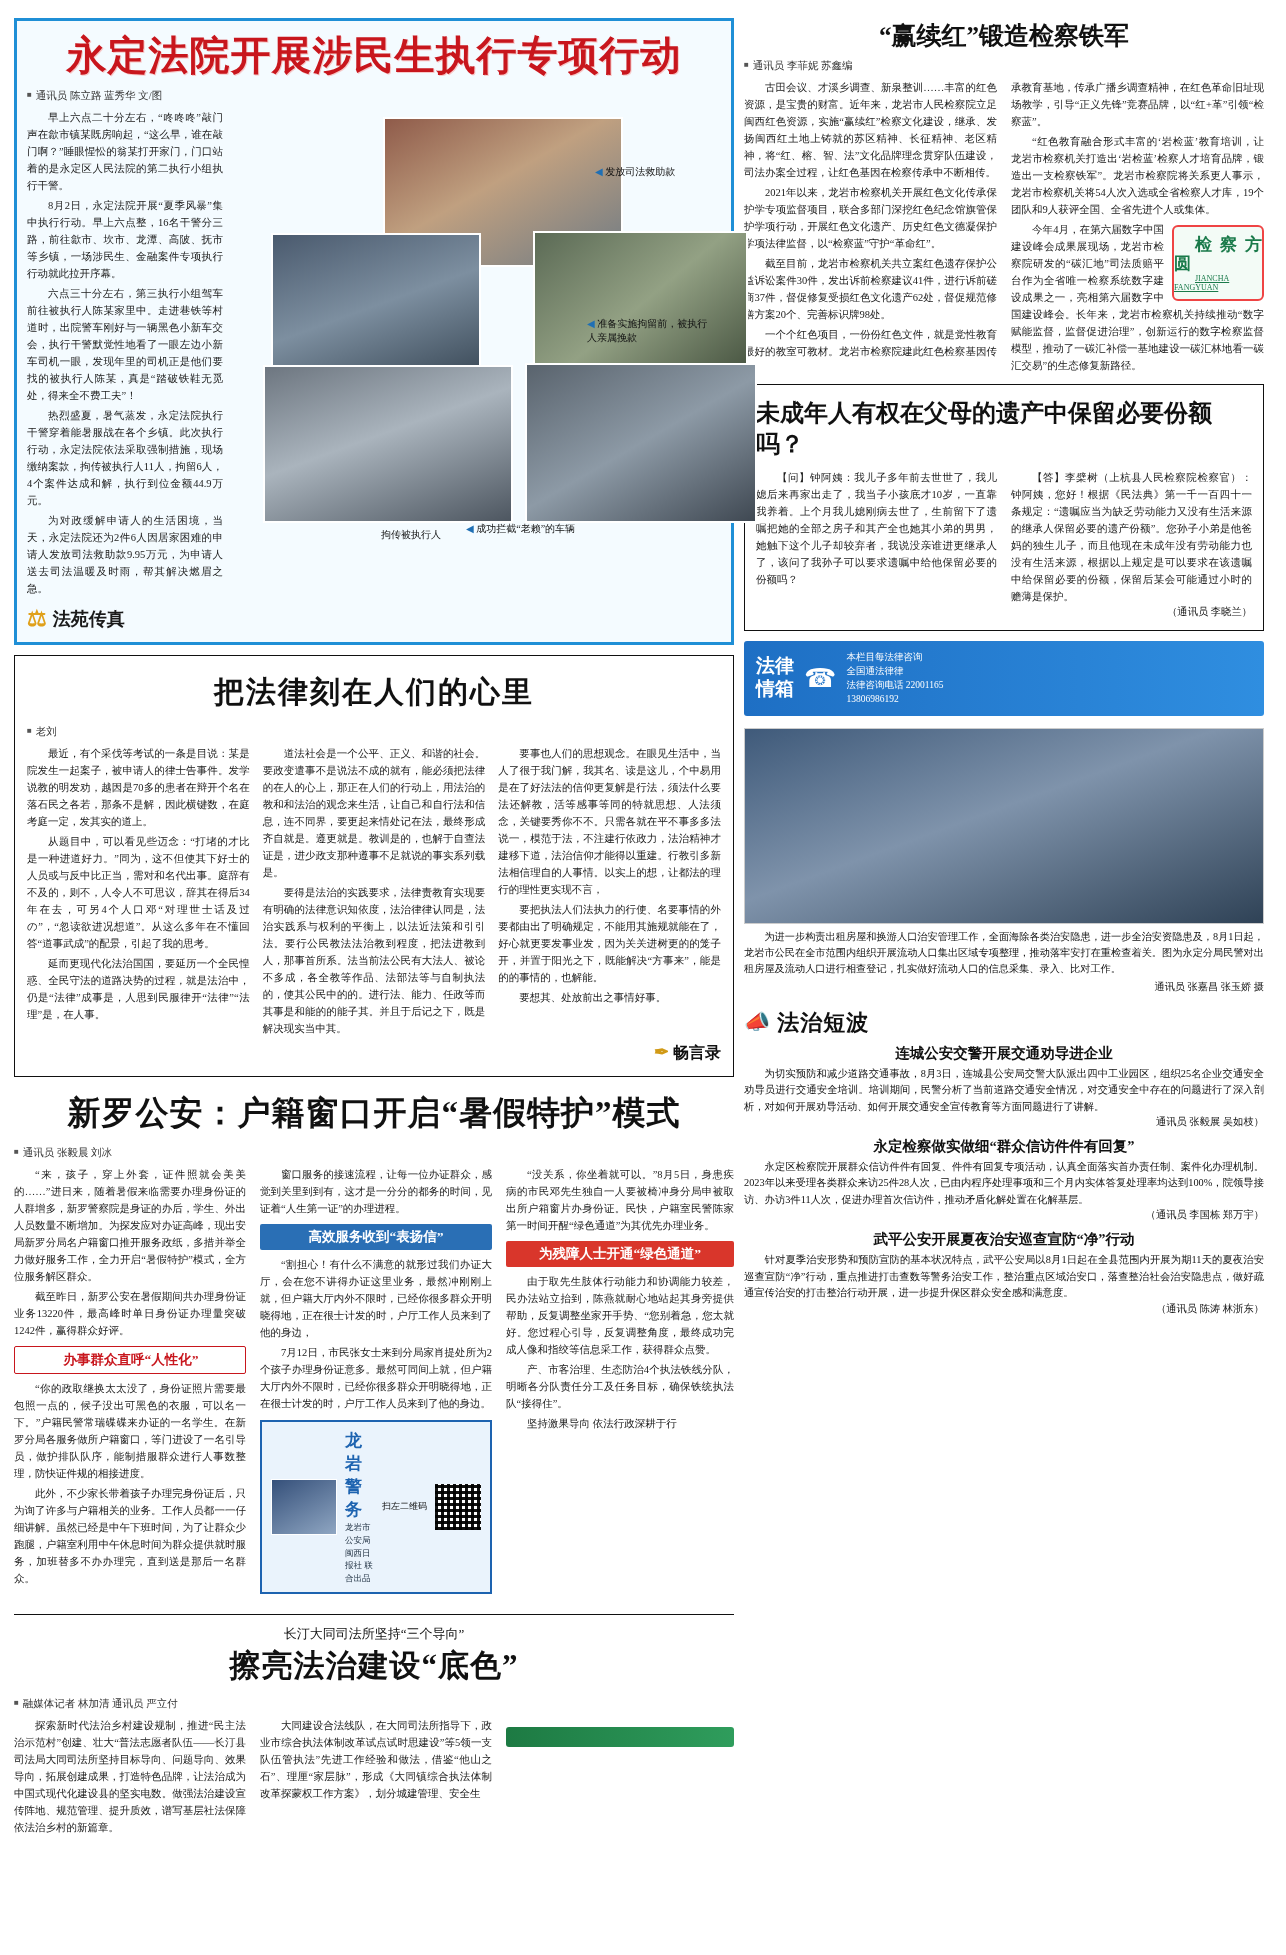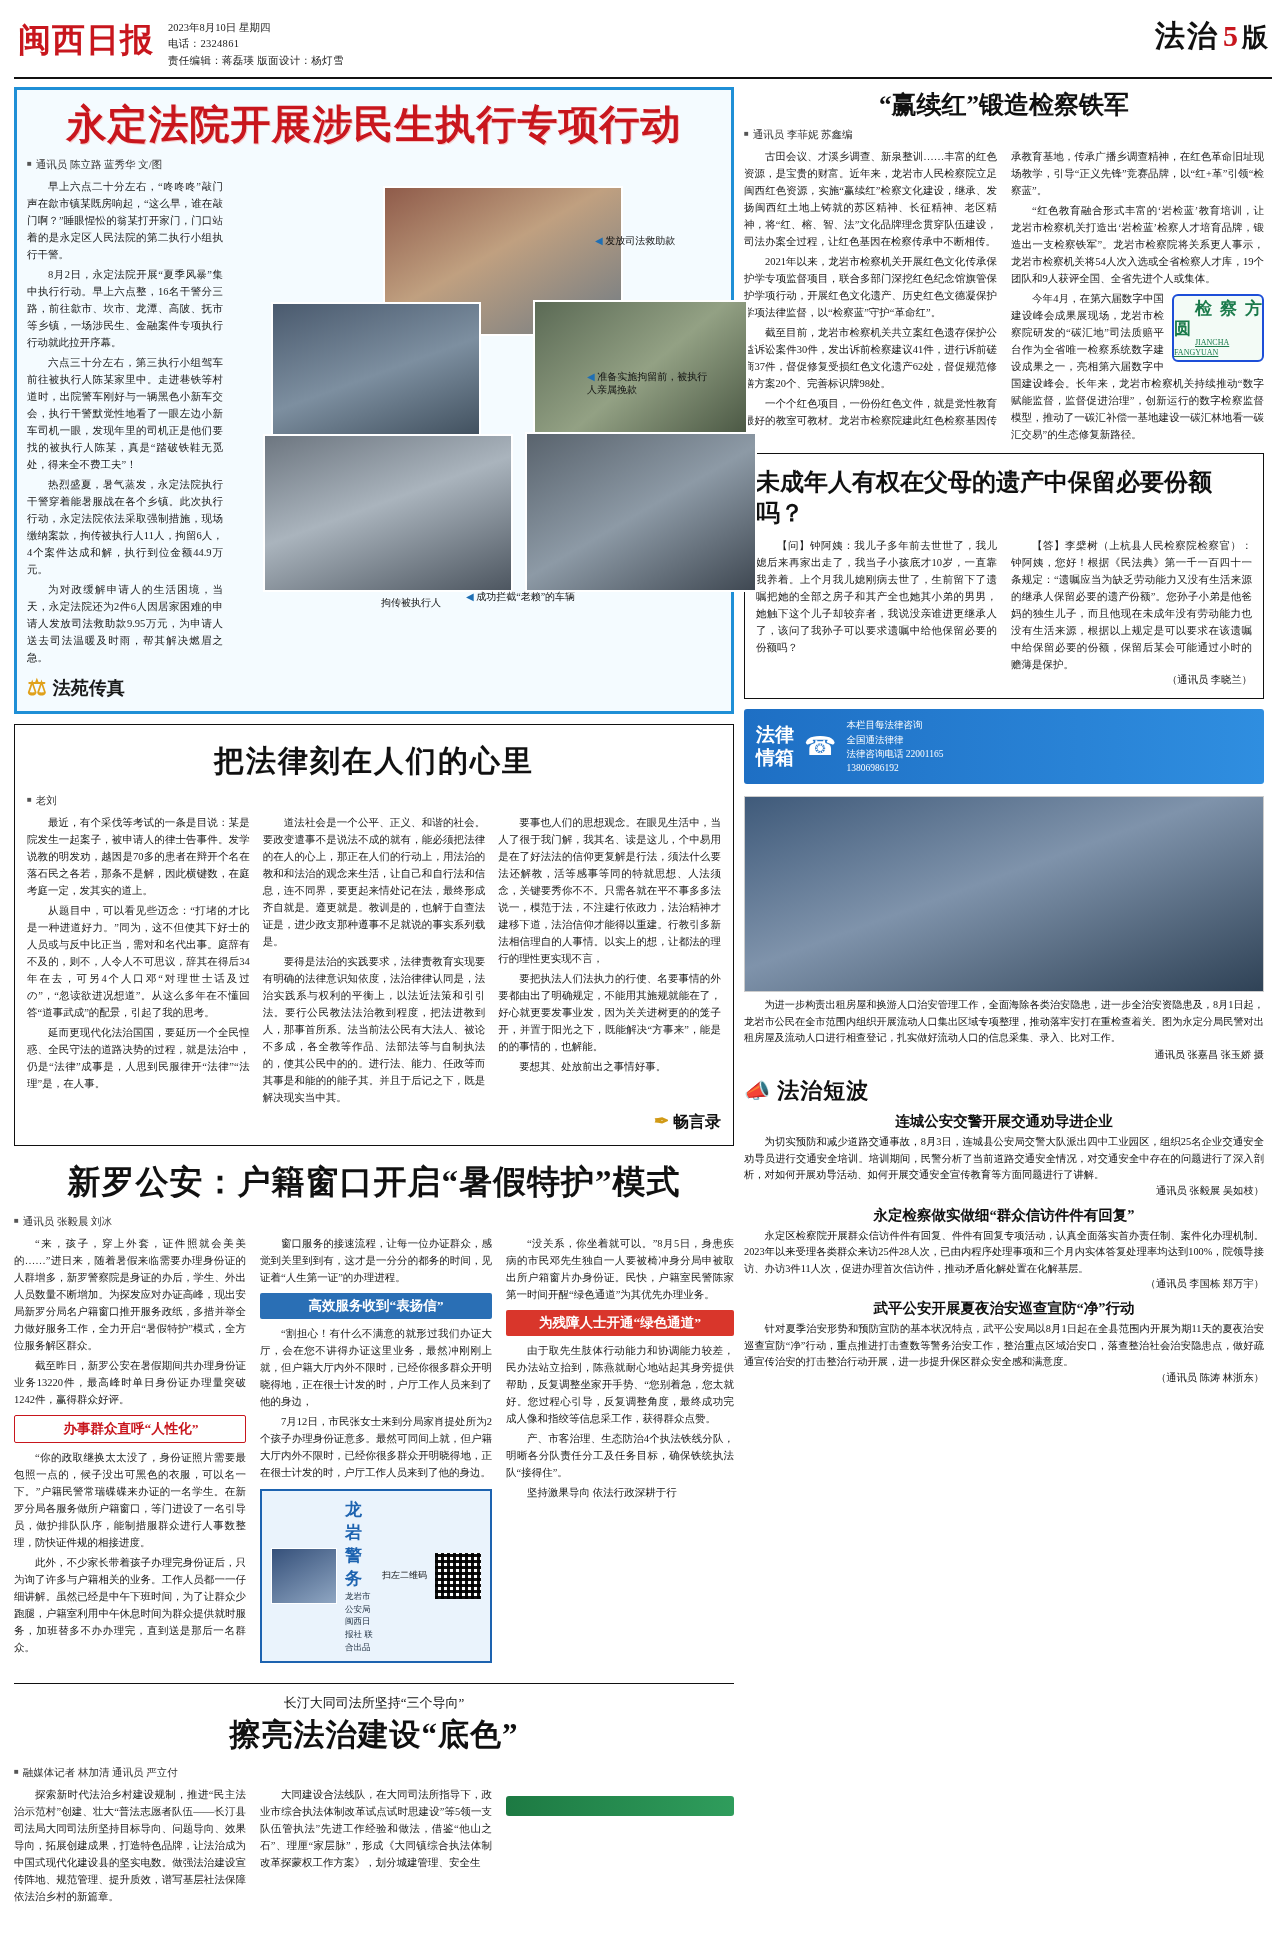--- a/index.html
+++ b/index.html
@@ -55,21 +55,21 @@
   .collage { position: relative; height: 430px; margin: 4px 0 6px; }
   .ph { position: absolute; background: #7d8a92; overflow: hidden; border: 2px solid #fff; }
   .ph-1 { left: 150px; top: 4px; width: 240px; height: 150px; transform: rotate(0deg); background: linear-gradient(150deg,#8f5b4a,#c0a080 45%,#6f7b84); }
   .ph-2 { left: 38px; top: 120px; width: 210px; height: 145px; background: linear-gradient(160deg,#4a5a6e,#7d8fa0 50%,#3b4a58); }
   .ph-3 { left: 300px; top: 118px; width: 215px; height: 148px; background: linear-gradient(140deg,#5b6a55,#93a184 50%,#45523f); }
   .ph-4 { left: 30px; top: 252px; width: 250px; height: 158px; background: linear-gradient(160deg,#6d7680,#aab4bd 45%,#4d5660); }
   .ph-5 { left: 292px; top: 250px; width: 232px; height: 160px; background: linear-gradient(150deg,#59636d,#8d9aa6 50%,#3f4852); }
 
   .arrow-note { position: absolute; font-size: 10px; color: #111; line-height: 1.35; }
   .an-1 { right: 6px; top: 52px; width: 120px; }
-  .an-2 { right: 6px; top: 188px; width: 128px; }
+  .an-2 { right: 6px; top: 204px; width: 128px; }
   .an-3 { right: 110px; bottom: 8px; width: 145px; text-align: left; }
   .an-4 { left: 148px; bottom: 2px; width: 84px; }
   .ar { display: inline-block; color: #1f6fb4; font-weight: bold; }
 
   .stamp {
     display: inline-flex; align-items: center; gap: 6px; margin-top: 6px;
     font-size: 18px; font-weight: bold; color: #1a1a1a;
   }
   .stamp .ico { font-size: 22px; color: #e0a11b; }
 
@@ -87,22 +87,22 @@
   }
   .tagbox.blue { background: #2a6fb5; }
   .tagbox.outline { background: #fff; color: #c8161d; border: 1.5px solid #c8161d; padding-left: 12px; }
 
   
   .r-head { font-size: 25px; font-weight: bold; text-align: center; line-height: 1.25; margin: 2px 0 8px; }
   .r-head2 { font-size: 24px; font-weight: bold; line-height: 1.3; margin: 4px 0 8px; }
   .r-box { border: 1px solid #111; padding: 9px 11px 11px; margin-top: 10px; }
 
   .seal {
-    float: right; width: 92px; height: 68px; margin: 4px 0 4px 8px;
-    border: 2px solid #1d4ed8; border-radius: 6px; color: #1a7a4a;
+    float: right; width: 92px; height: 76px; margin: 4px 0 4px 8px;
+    border: 2px solid #ef4444; border-radius: 6px; color: #1a7a4a;
     display: flex; flex-direction: column; justify-content: center;
     font-size: 17px; font-weight: bold; line-height: 1.15; background: #f3fbf6;
   }
   .seal small { font-size: 8px; font-weight: normal; letter-spacing: 0; text-decoration: underline; }
 
   .ad-blue {
     margin-top: 10px; background: linear-gradient(90deg,#1e6fc4,#2f8ee0);
     color: #fff; padding: 9px 12px; display: flex; align-items: center; gap: 10px;
     border-radius: 3px;
   }
@@ -148,34 +148,20 @@
     margin-top: 10px; background: linear-gradient(90deg,#1d7a43,#2f9d5c);
     color: #fff; padding: 10px 12px; display: flex; align-items: center; gap: 10px; border-radius: 3px;
   }
   hr.sep { border: 0; border-top: 1px solid #111; margin: 12px 0 10px; }
 </style>
 </head>
 <body>
 
 <div class="page">
 
-  <div class="masthead">
-    <div class="mh-logo">闽西日报</div>
-    <div class="mh-meta">
-      <div>2023年8月10日  星期四</div>
-      <div class="row2">电话：2324861</div>
-      <div class="row2">责任编辑：蒋磊瑛    版面设计：杨灯雪</div>
-    </div>
-    <div class="mh-spacer"></div>
-    <div class="mh-right">
-      <span class="mh-sec">法治</span>
-      <span class="mh-num">5</span>
-      <span class="mh-ban">版</span>
-    </div>
-  </div>
 
   <div class="main">
 
     <div class="col-left">
 
       <div class="blue-box">
         <div class="headline-red">永定法院开展涉民生执行专项行动</div>
         <div class="byline">通讯员 陈立路 蓝秀华 文/图</div>
 
         <div style="display:flex; gap:10px;">

